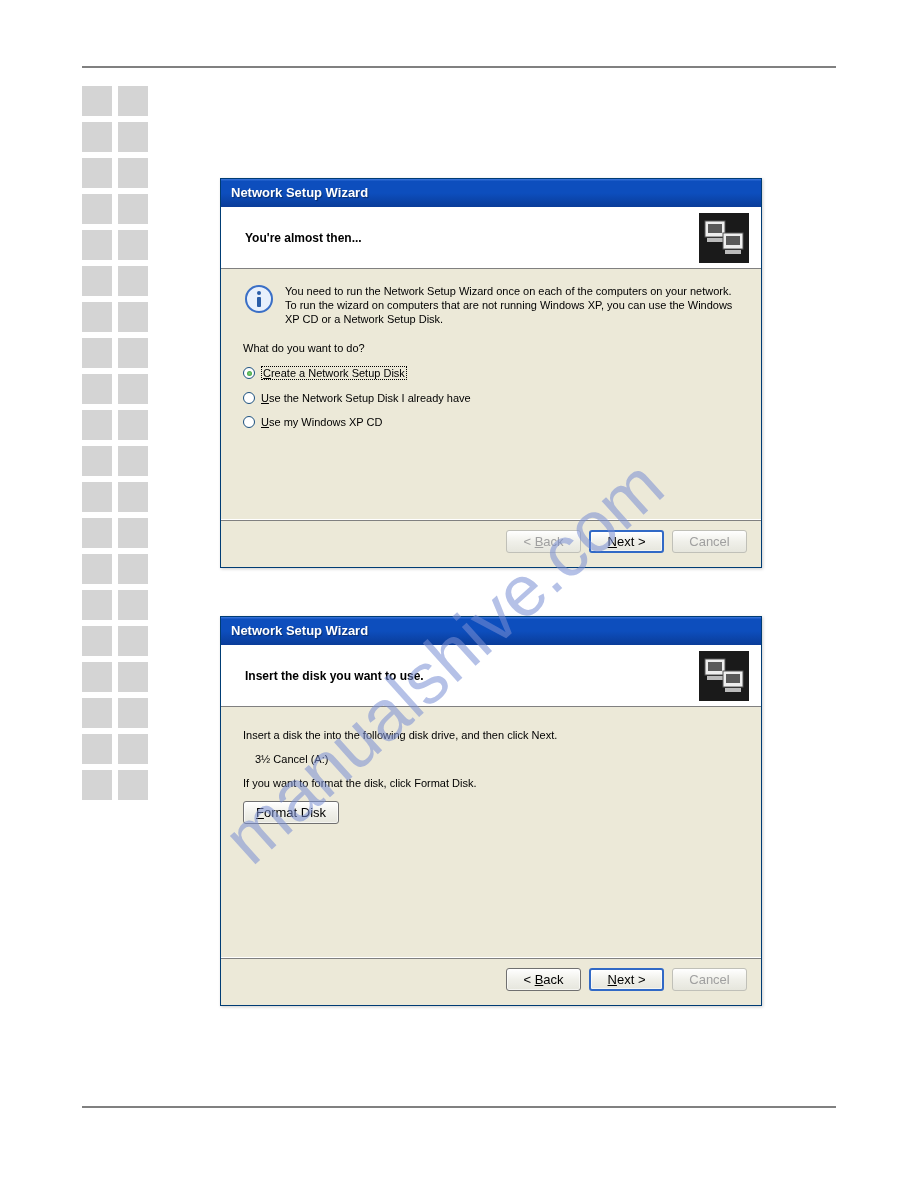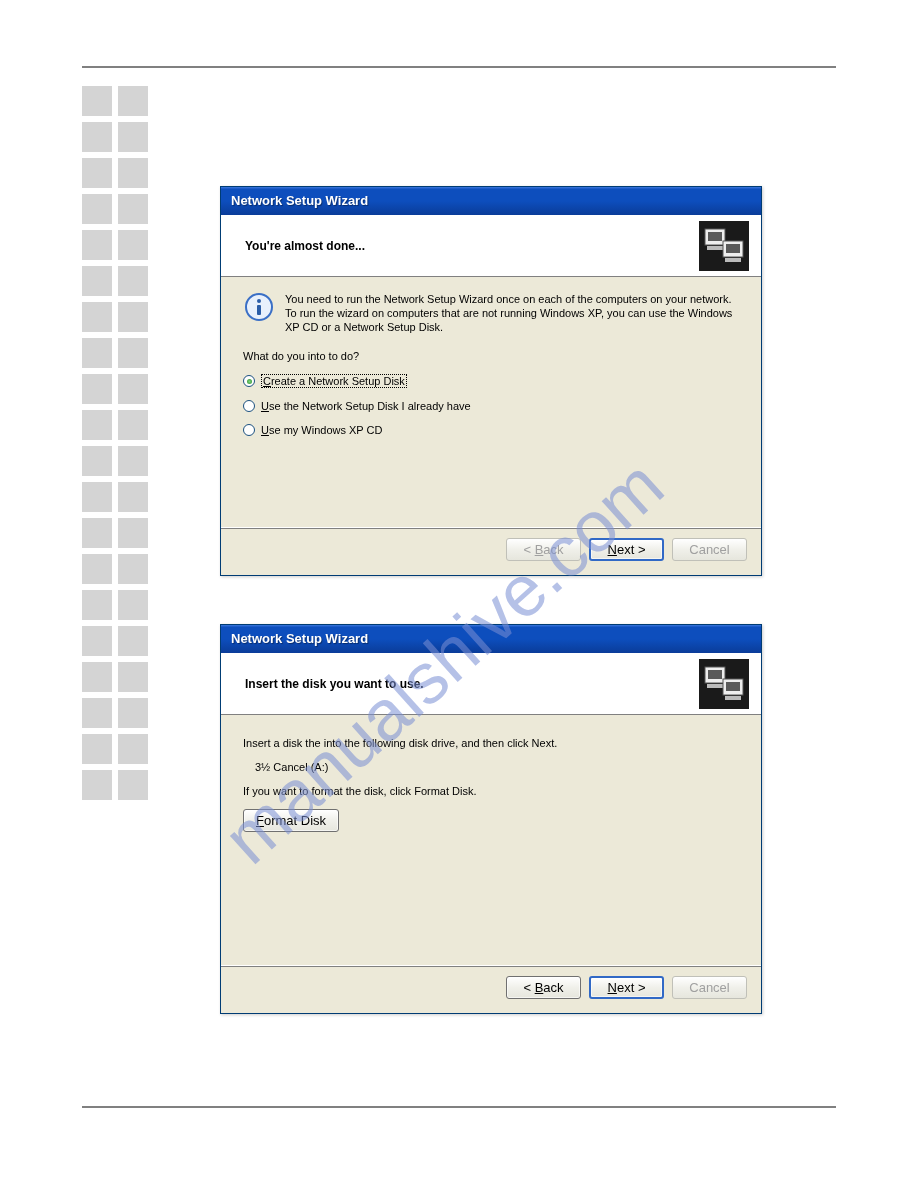--- a/index.html
+++ b/index.html
@@ -39,21 +39,21 @@
     gap: 6px;
     margin-bottom: 6px;
   }
   .block {
     width: 30px;
     height: 30px;
     background: #d4d4d4;
   }
   .content {
     position: absolute;
-    top: 92px;
+    top: 84px;
     left: 160px;
     width: 680px;
   }
   .dialog {
     border: 1px solid #003c74;
     background: #ece9d8;
     margin-bottom: 48px;
     box-shadow: 1px 1px 3px rgba(0,0,0,0.2);
   }
   .titlebar {
@@ -281,41 +281,41 @@
 </div>
 
 <div class="content">
   <div style="height:94px"></div>
 
   <div class="dialog" style="width:542px;margin-left:60px;">
     <div class="titlebar">
       <span>Network Setup Wizard</span>
     </div>
     <div class="header">
-      <span class="header-title">You're almost done...</span>
+      <span class="header-title">You're almost then...</span>
       <svg class="header-icon" viewBox="0 0 50 50">
         <rect x="0" y="0" width="50" height="50" fill="#1a1a1a"></rect>
         <rect x="6" y="8" width="20" height="16" fill="#eee" stroke="#555"></rect>
         <rect x="9" y="11" width="14" height="9" fill="#5a5a5a"></rect>
         <rect x="8" y="25" width="16" height="4" fill="#bbb"></rect>
         <rect x="24" y="20" width="20" height="16" fill="#eee" stroke="#555"></rect>
         <rect x="27" y="23" width="14" height="9" fill="#5a5a5a"></rect>
         <rect x="26" y="37" width="16" height="4" fill="#bbb"></rect>
       </svg>
     </div>
     <div class="body" style="min-height:250px;">
       <div class="info-row">
         <svg class="info-icon" viewBox="0 0 32 32">
           <circle cx="16" cy="16" r="13" fill="#e8f0fc" stroke="#3a6fc6" stroke-width="2"></circle>
           <circle cx="16" cy="10" r="2" fill="#2a5da8"></circle>
           <rect x="14" y="14" width="4" height="10" rx="1" fill="#2a5da8"></rect>
         </svg>
         <div class="info-text">You need to run the Network Setup Wizard once on each of the computers on your network. To run the wizard on computers that are not running Windows XP, you can use the Windows XP CD or a Network Setup Disk.</div>
       </div>
-      <div class="prompt">What do you into to do?</div>
+      <div class="prompt">What do you want to do?</div>
 
       <div class="radio-row">
         <span class="radio selected"></span>
         <span class="dotted"><span class="u">C</span><span>reate a Network Setup Disk</span></span>
       </div>
       <div class="radio-row">
         <span class="radio"></span>
         <span><span class="u">U</span><span>se the Network Setup Disk I already have</span></span>
       </div>
       <div class="radio-row">

